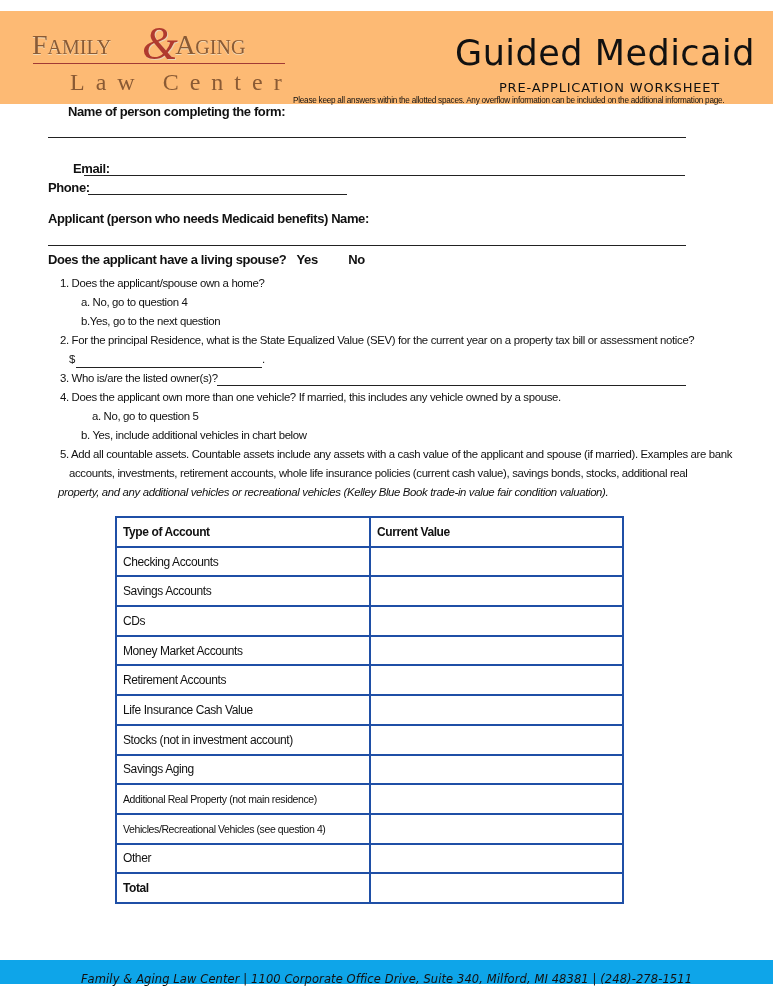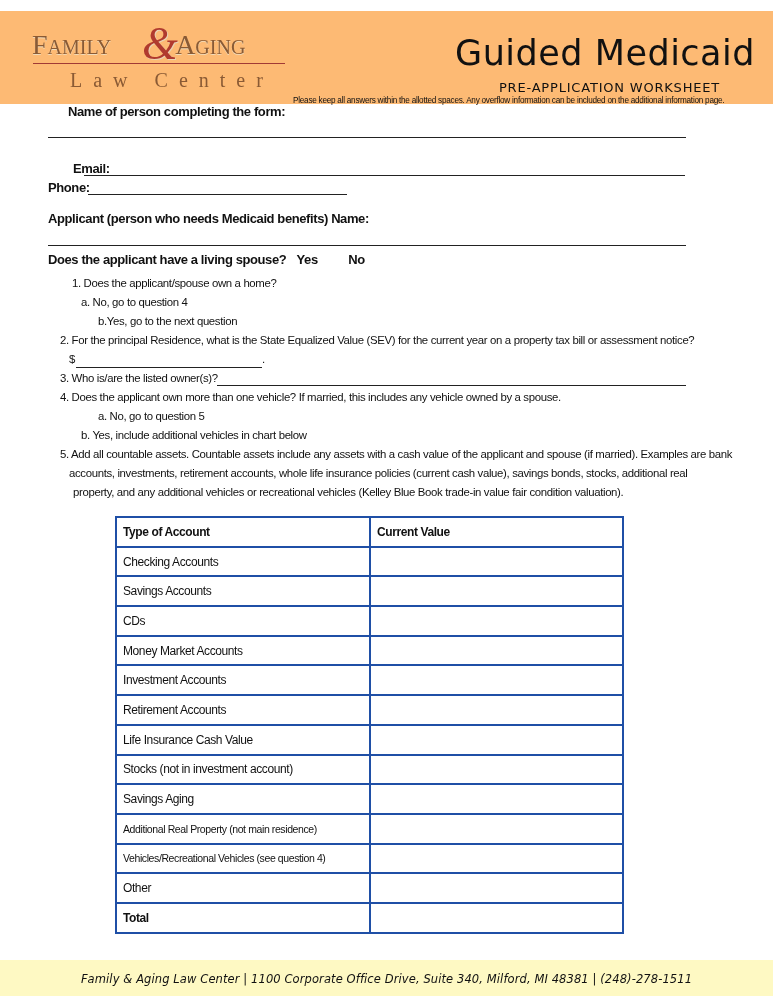--- a/index.html
+++ b/index.html
@@ -16,21 +16,21 @@
     font-family: "Liberation Serif", serif; font-size: 28px; color: #8a5a34;
     letter-spacing: 0px; text-shadow: 0 1px 0 #f0dcbc;
   }
   .logo-amp {
     position: absolute; left: 112px; top: -8px; font-family: "Liberation Serif", serif;
     font-style: italic; font-size: 46px; color: #b03a2e; text-shadow: 1px 1px 0 #e8d2b4;
   }
   .logo-rule { position: absolute; left: 3px; top: 38px; width: 252px; height: 1px; background: #a13a35; }
   .logo-sub {
     position: absolute; left: 40px; top: 44px; font-family: "Liberation Serif", serif;
-    font-size: 20px; letter-spacing: 11px; color: #8a5a34; white-space: nowrap;
+    font-size: 24px; letter-spacing: 11px; color: #8a5a34; white-space: nowrap;
   }
 
   .title {
     position: absolute; right: 18px; top: 22px; font-size: 35px; color: #111;
     font-family: "DejaVu Sans", sans-serif; font-weight: normal; letter-spacing: 0.5px;
     white-space: nowrap;
   }
   .subtitle {
     position: absolute; right: 53px; top: 69px; font-size: 13px; letter-spacing: 0.8px;
     font-family: "DejaVu Sans", sans-serif; color: #111; white-space: nowrap;
@@ -56,21 +56,21 @@
   table.assets td, table.assets th {
     border: 2px solid #1f4fa6; height: 29.7px; padding: 0 7px 0 6px; text-align: left;
     font-size: 12px; letter-spacing: -0.4px; vertical-align: middle; color: #111;
   }
   table.assets th { font-weight: bold; }
   table.assets td.small { font-size: 10.5px; }
   table.assets td.total { font-weight: bold; }
   table.assets .c1 { width: 254px; }
 
   .footer {
-    position: absolute; left: 0; top: 960px; width: 773px; height: 36px; background: #fef9c3;
+    position: absolute; left: 0; top: 960px; width: 773px; height: 24px; background: #0ea5e9;
   }
   .footer-text {
     position: absolute; left: 0; width: 773px; top: 12px; text-align: center;
     font-size: 11.5px; font-style: italic; color: #111; letter-spacing: 0.1px;
     font-family: "DejaVu Sans", sans-serif;
   }
 </style>
 </head>
 <body>
 
@@ -104,39 +104,39 @@
 <div class="line" style="left:48px; top:245px; width:638px;"></div>
 
 <div class="bold-label" style="top:252px;">
   <span>Does the applicant have a living spouse?</span>
   <span style="display:inline-block;width:4px;"></span>
   <span>Yes</span>
   <span style="display:inline-block;width:24px;"></span>
   <span>No</span>
 </div>
 
-<div class="q" style="left:72px; top:277px;text-align:right;">1. Does the applicant/spouse own a home?</div>
+<div class="q" style="left:60px; top:277px;text-align:right;">1. Does the applicant/spouse own a home?</div>
 <div class="q" style="left:81px; top:296px;">a.  No, go to question 4</div>
-<div class="q" style="left:98px; top:315px;text-align:center;">b.Yes, go to the next question</div>
+<div class="q" style="left:81px; top:315px;text-align:center;">b.Yes, go to the next question</div>
 <div class="q" style="left:60px; top:334px;">2. For the principal Residence, what is the State Equalized Value (SEV) for the current year on a property tax bill or assessment notice?</div>
 <div class="q" style="left:69px; top:353px;">
   <span>$</span>
 </div>
 <div class="line" style="left:76px; top:367px; width:186px; border-top-width:1px;"></div>
 <div class="q" style="left:262px; top:353px;">.</div>
 
 <div class="q" style="left:60px; top:372px;">3. Who is/are the listed owner(s)?</div>
 <div class="line" style="left:217px; top:385px; width:469px; border-top-width:1px;"></div>
 
 <div class="q" style="left:60px; top:391px;">4.  Does the applicant own more than one vehicle?  If married, this includes any vehicle owned by a spouse.</div>
-<div class="q" style="left:98px; top:410px;">a.   No, go to question 5</div>
+<div class="q" style="left:92px; top:410px;">a.   No, go to question 5</div>
 <div class="q" style="left:81px; top:429px;">b.   Yes, include additional vehicles in chart below</div>
 <div class="q" style="left:60px; top:448px;">5. Add all countable assets. Countable assets include any assets with a cash value of the applicant and spouse (if married). Examples are bank</div>
 <div class="q" style="left:69px; top:467px;">accounts, investments, retirement accounts, whole life insurance policies (current cash value), savings bonds, stocks, additional real</div>
-<div class="q" style="left:73px; top:486px;">property, and any additional vehicles or recreational vehicles (Kelley Blue Book trade-in value fair condition valuation).</div>
+<div class="q" style="left:58px; top:486px;font-style:italic;">property, and any additional vehicles or recreational vehicles (Kelley Blue Book trade-in value fair condition valuation).</div>
 
 <table class="assets">
   <tbody>
       <tr>
     <th class="c1">Type of Account</th>
     <th>Current Value</th>
   </tr>
   <tr>
     <td>Checking Accounts</td>
     <td></td>
@@ -144,24 +144,20 @@
   <tr>
     <td>Savings Accounts</td>
     <td></td>
   </tr>
   <tr>
     <td>CDs</td>
     <td></td>
   </tr>
   <tr>
     <td>Money Market Accounts</td>
-    <td></td>
-  </tr>
-  <tr>
-    <td>Investment Accounts</td>
     <td></td>
   </tr>
   <tr>
     <td>Retirement Accounts</td>
     <td></td>
   </tr>
   <tr>
     <td>Life Insurance Cash Value</td>
     <td></td>
   </tr>

